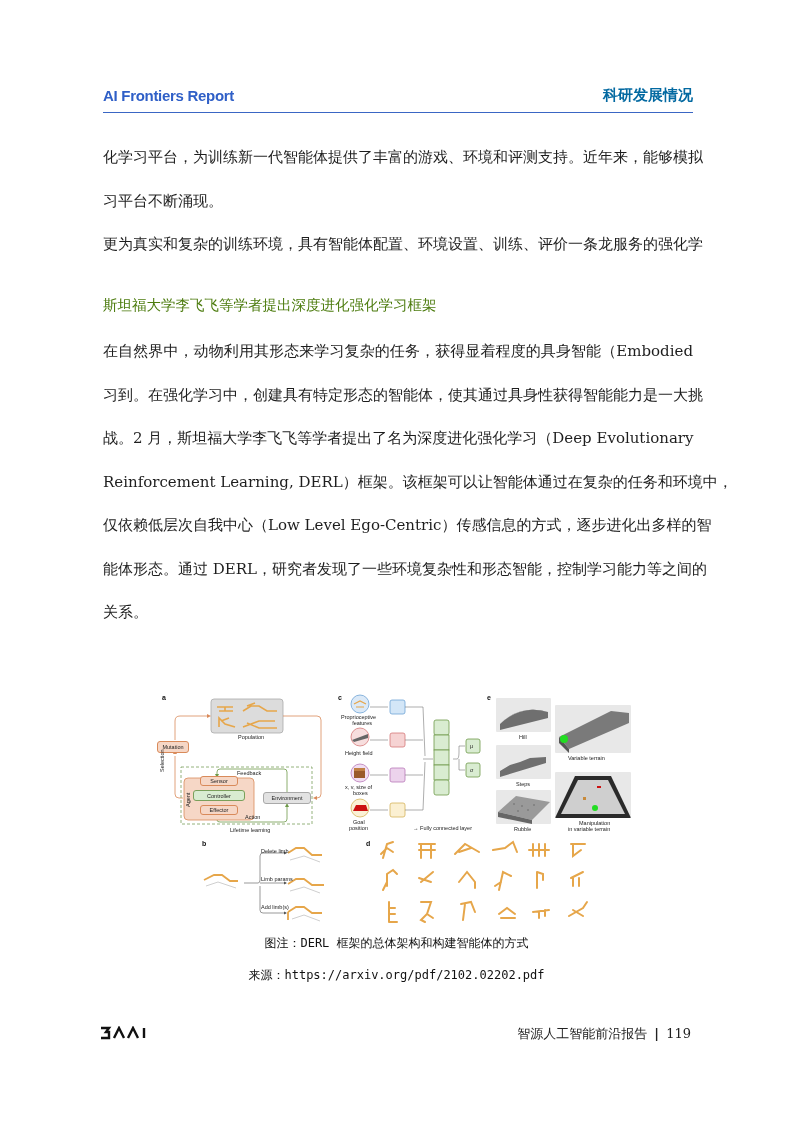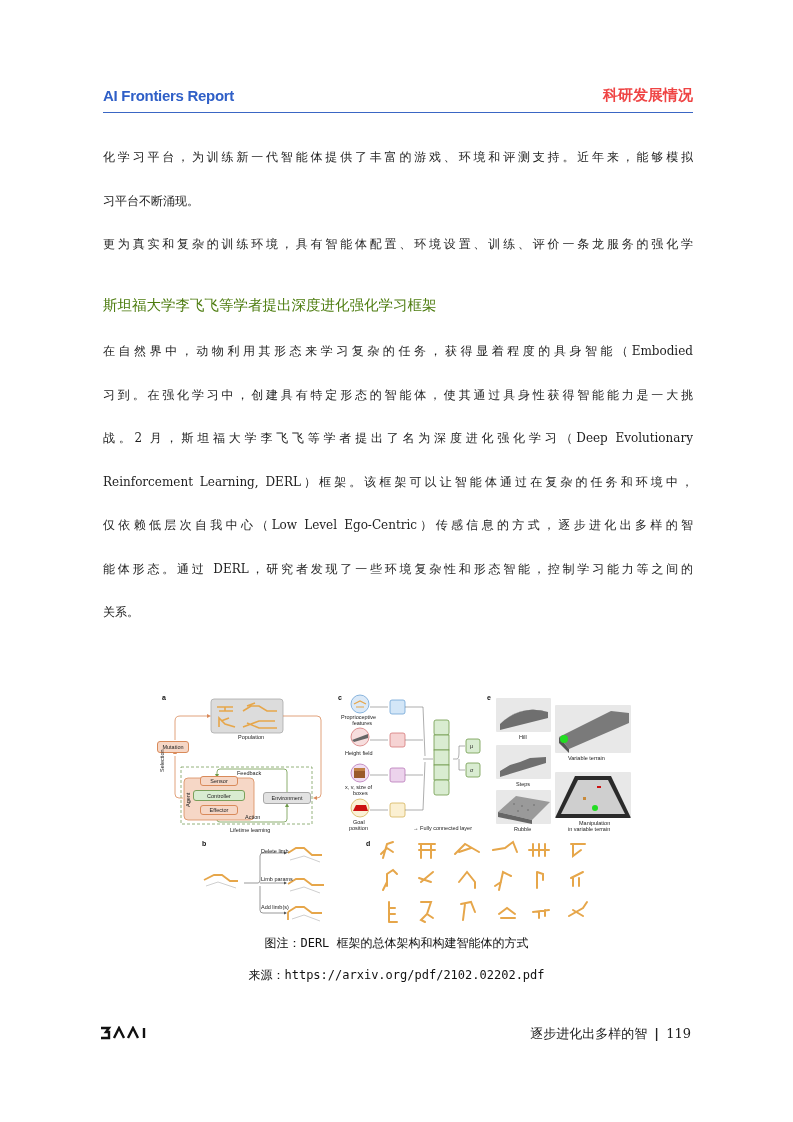--- a/index.html
+++ b/index.html
@@ -1,20 +1,20 @@
 <!DOCTYPE html>
 <html><head>
   <meta charset="utf-8">
   <style>
     html, body { margin: 0; padding: 0; background: #ffffff; }
     body { width: 793px; height: 1122px; position: relative; overflow: hidden; font-family: "DejaVu Serif", serif; color: #222; }
     .header { position: absolute; left: 103px; top: 86px; width: 590px; height: 26px; border-bottom: 1.5px solid #3a66c4; text-decoration: underline; }
     .header-left { position: absolute; left: 0; top: 1px; font-family: "Liberation Sans", sans-serif; font-weight: bold; font-size: 15px; color: #2f5fc7; letter-spacing: -0.3px; }
-    .header-right { position: absolute; right: 0; top: 0; font-family: "DejaVu Serif", serif; font-weight: bold; font-size: 15px; color: #ef4444; }
-    .para { position: absolute; left: 103px; width: 590px; font-size: 12px; line-height: 43.5px; color: #1e1e1e; text-align: justify; }
+    .header-right { position: absolute; right: 0; top: 0; font-family: "DejaVu Serif", serif; font-weight: bold; font-size: 15px; color: #0369a1; }
+    .para { position: absolute; left: 103px; width: 590px; font-size: 15px; line-height: 43.5px; color: #1e1e1e; text-align: justify; }
     .para .line { display: block; height: 43.5px; white-space: nowrap; text-align-last: justify; }
     .para .line.last { text-align-last: left; }
     .section-title { position: absolute; left: 103px; top: 296px; font-size: 14.5px; color: #4d7c0f; }
     .figure { position: absolute; left: 155px; top: 690px; width: 480px; height: 240px; }
     .fig-label { position: absolute; font-family: "Liberation Sans", sans-serif; font-weight: bold; font-size: 7px; color: #111; }
     .fig-text { position: absolute; font-family: "Liberation Sans", sans-serif; font-size: 5.5px; color: #222; white-space: nowrap; }
     .box { position: absolute; border-radius: 3px; font-family: "Liberation Sans", sans-serif; font-size: 5.5px; display: flex; align-items: center; justify-content: center; color: #222; }
     .caption { position: absolute; left: 0; width: 793px; text-align: center; font-family: "DejaVu Sans Mono", monospace; font-size: 12px; color: #111; }
     .footer-logo { position: absolute; left: 100px; top: 1026px; font-family: "DejaVu Sans", sans-serif; font-weight: bold; font-size: 14px; letter-spacing: 3px; color: #111; }
     .footer-right { position: absolute; right: 102px; top: 1025px; font-size: 13px; color: #222; }
@@ -236,16 +236,16 @@
 
 <div class="footer-logo">
   <svg width="50" height="14" viewBox="0 0 50 14">
     <path d="M1 2 L9 2 L6 6 L9 6 L9 12 L1 12" fill="none" stroke="#111" stroke-width="2.4"></path>
     <path d="M14 12 L19 2 L24 12" fill="none" stroke="#111" stroke-width="2.4"></path>
     <path d="M28 12 L33 2 L38 12" fill="none" stroke="#111" stroke-width="2.4"></path>
     <path d="M44 2 L44 12" fill="none" stroke="#111" stroke-width="2.4"></path>
   </svg>
 </div>
 <div class="footer-right">
-  <span>逐步进化出多样的智</span>
+  <span>智源人工智能前沿报告</span>
   <span style="font-weight:bold;margin:0 3px;">|</span>
   <span>119</span>
 </div>
 
 </body></html>

